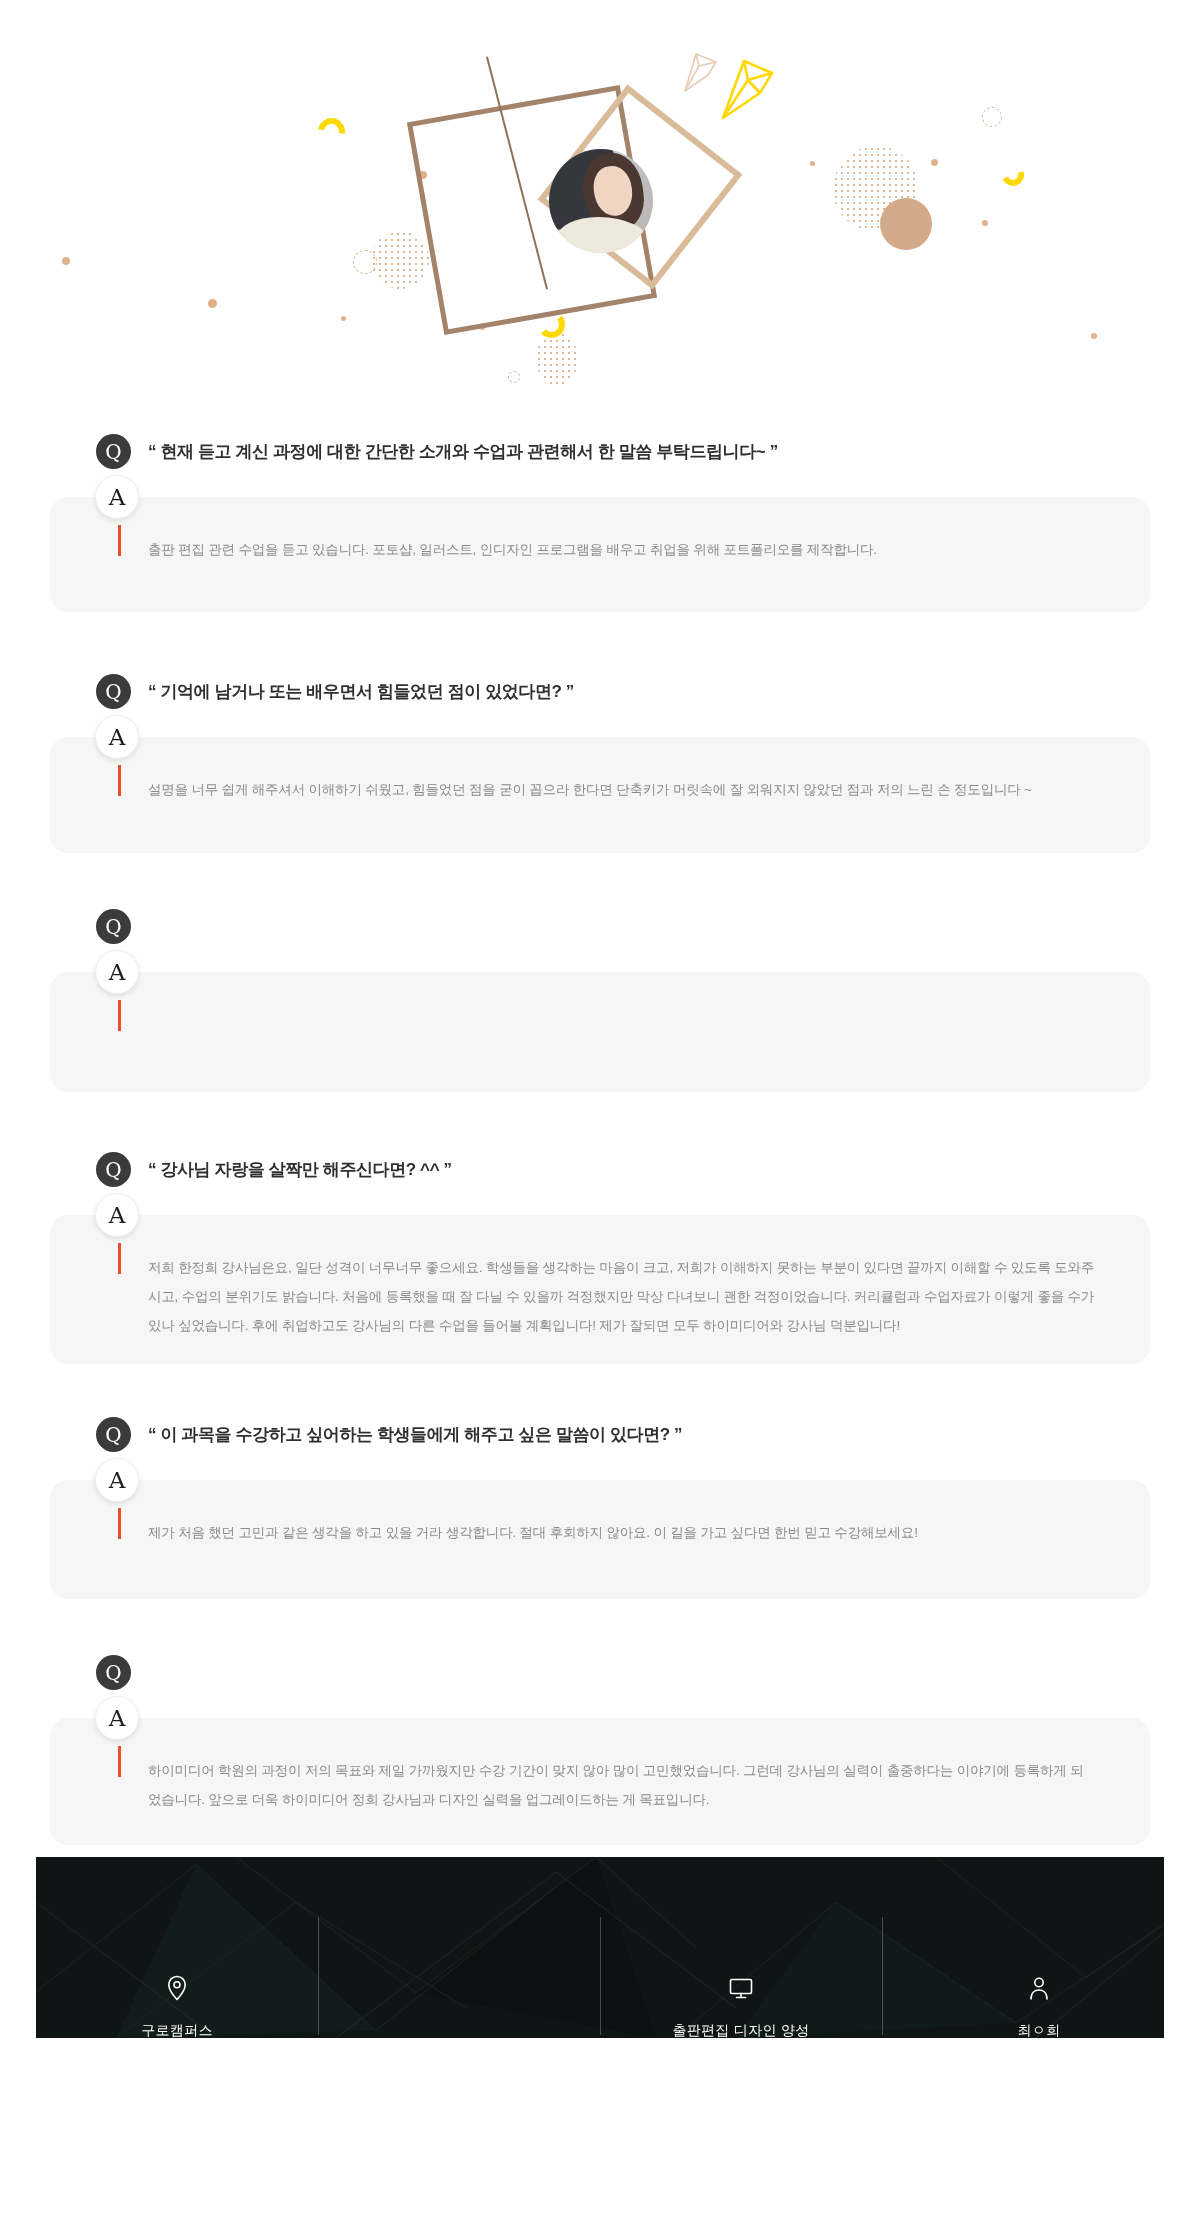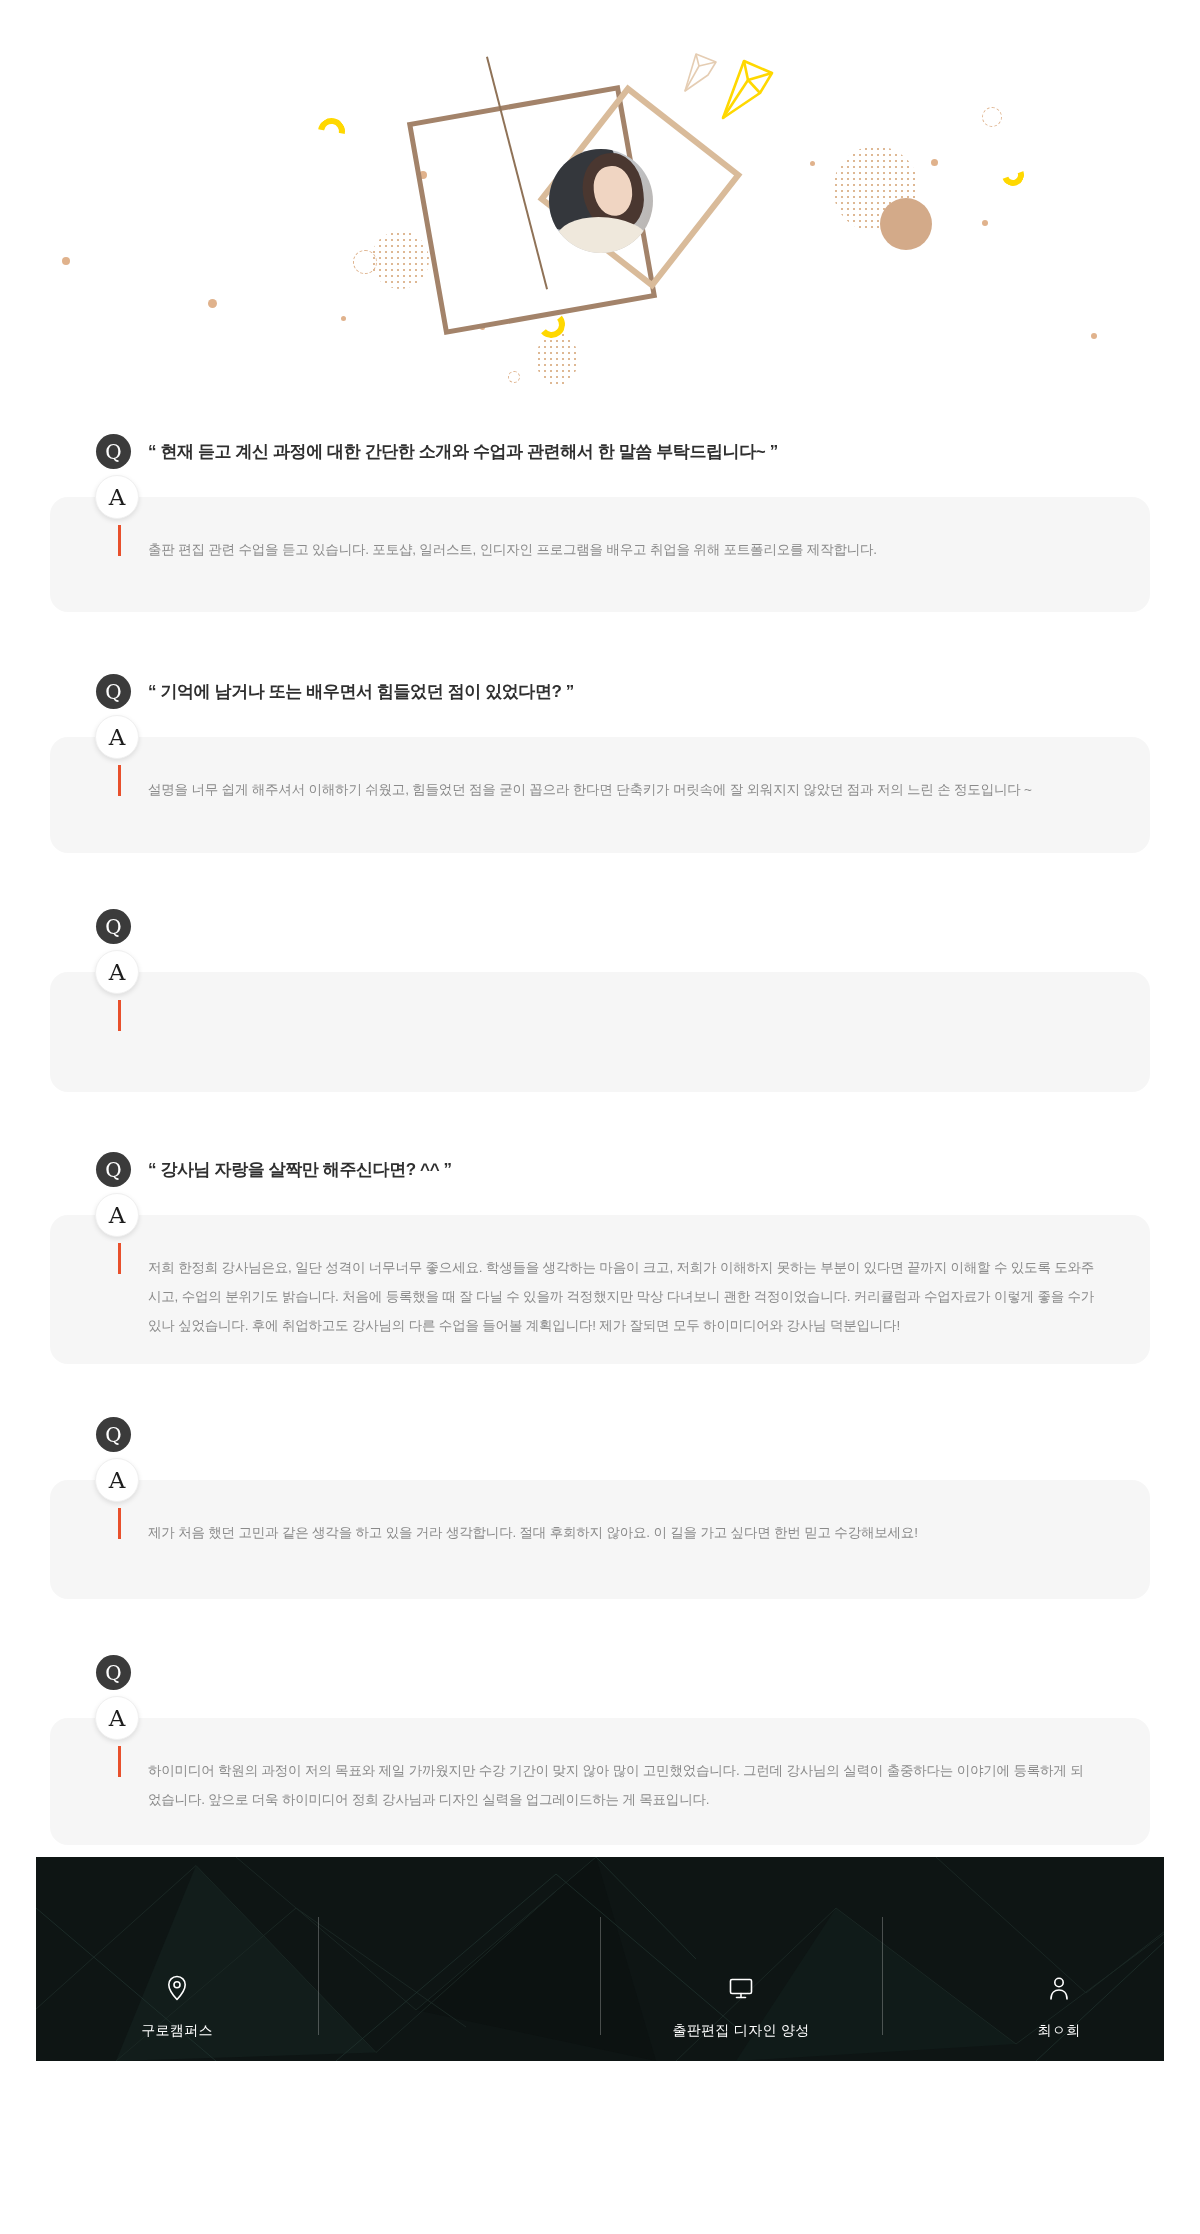--- a/index.html
+++ b/index.html
@@ -83,29 +83,29 @@
     border-radius: 50%; background: #fff; border: 1px solid #f0f0f0;
     box-shadow: 0 2px 5px rgba(0,0,0,0.10);
     font-family: "DejaVu Serif", serif; font-size: 23px; color: #1d1d1d;
     display: flex; align-items: center; justify-content: center;
   }
   .a-accent { position: absolute; left: 68px; top: 28px; width: 2.5px; height: 31px; background: #e8502c; }
   .a-text { font-size: 13.5px; line-height: 29px; color: #8a8a8a; letter-spacing: -0.2px; }
 
   
   .footer {
-    position: relative; margin: 12px 36px 0; height: 204px;
+    position: relative; margin: 12px 36px 0; height: 181px;
     background: #0e1514; overflow: hidden;
   }
   .footer-bg { position: absolute; left: 0; top: 0; width: 100%; height: 100%; }
   .footer-divider { position: absolute; top: 60px; width: 1px; height: 118px;
     background: rgba(255,255,255,0.25); z-index: 2; }
   .fd-1 { left: 282px; } .fd-2 { left: 564px; } .fd-3 { left: 846px; }
   .footer-item { position: absolute; top: 116px; width: 282px; text-align: center; z-index: 3; }
-  .fi-1 { left: 0; } .fi-2 { left: 282px; } .fi-3 { left: 564px; } .fi-4 { left: 882px; }
+  .fi-1 { left: 0; } .fi-2 { left: 282px; } .fi-3 { left: 564px; } .fi-4 { left: 862px; }
   .footer-icon { display: inline-block; width: 30px; height: 30px; }
   .footer-label { margin-top: 15px; font-size: 14px; color: #ffffff; letter-spacing: 0.3px; }
 </style>
 </head>
 <body>
 
 <div class="header-deco">
   <div class="abs line-diagonal"></div>
   <div class="abs diamond-dark"></div>
   <div class="abs diamond-light"></div>
@@ -199,20 +199,21 @@
   <div class="a-box b-4">
     <div class="a-badge">A</div>
     <div class="a-accent"></div>
     <div class="a-text">저희 한정희 강사님은요, 일단 성격이 너무너무 좋으세요. 학생들을 생각하는 마음이 크고, 저희가 이해하지 못하는 부분이 있다면 끝까지 이해할 수 있도록 도와주시고, 수업의 분위기도 밝습니다. 처음에 등록했을 때 잘 다닐 수 있을까 걱정했지만 막상 다녀보니 괜한 걱정이었습니다. 커리큘럼과 수업자료가 이렇게 좋을 수가 있나 싶었습니다. 후에 취업하고도 강사님의 다른 수업을 들어볼 계획입니다! 제가 잘되면 모두 하이미디어와 강사님 덕분입니다!</div>
   </div>
 </section>
 
 <section class="qa qa-5">
   <div class="q-row">
     <div class="q-badge">Q</div>
+    <div class="q-text">“ 이 과목을 수강하고 싶어하는 학생들에게 해주고 싶은 말씀이 있다면? ”</div>
   </div>
   <div class="a-box b-5">
     <div class="a-badge">A</div>
     <div class="a-accent"></div>
     <div class="a-text">제가 처음 했던 고민과 같은 생각을 하고 있을 거라 생각합니다. 절대 후회하지 않아요. 이 길을 가고 싶다면 한번 믿고 수강해보세요!</div>
   </div>
 </section>
 
 <section class="qa qa-6">
   <div class="q-row">

